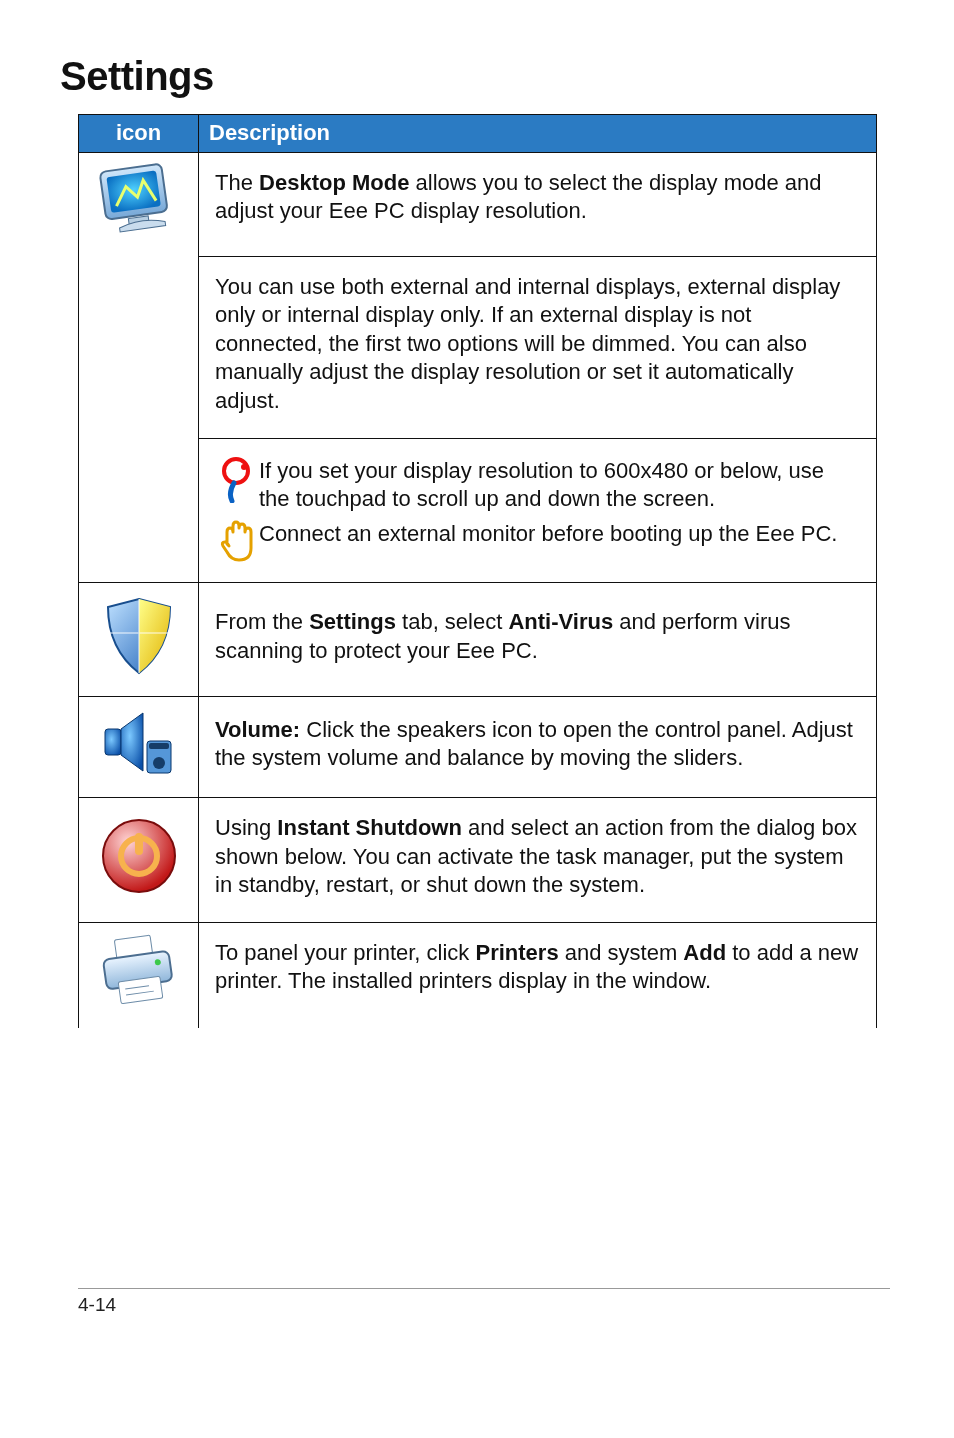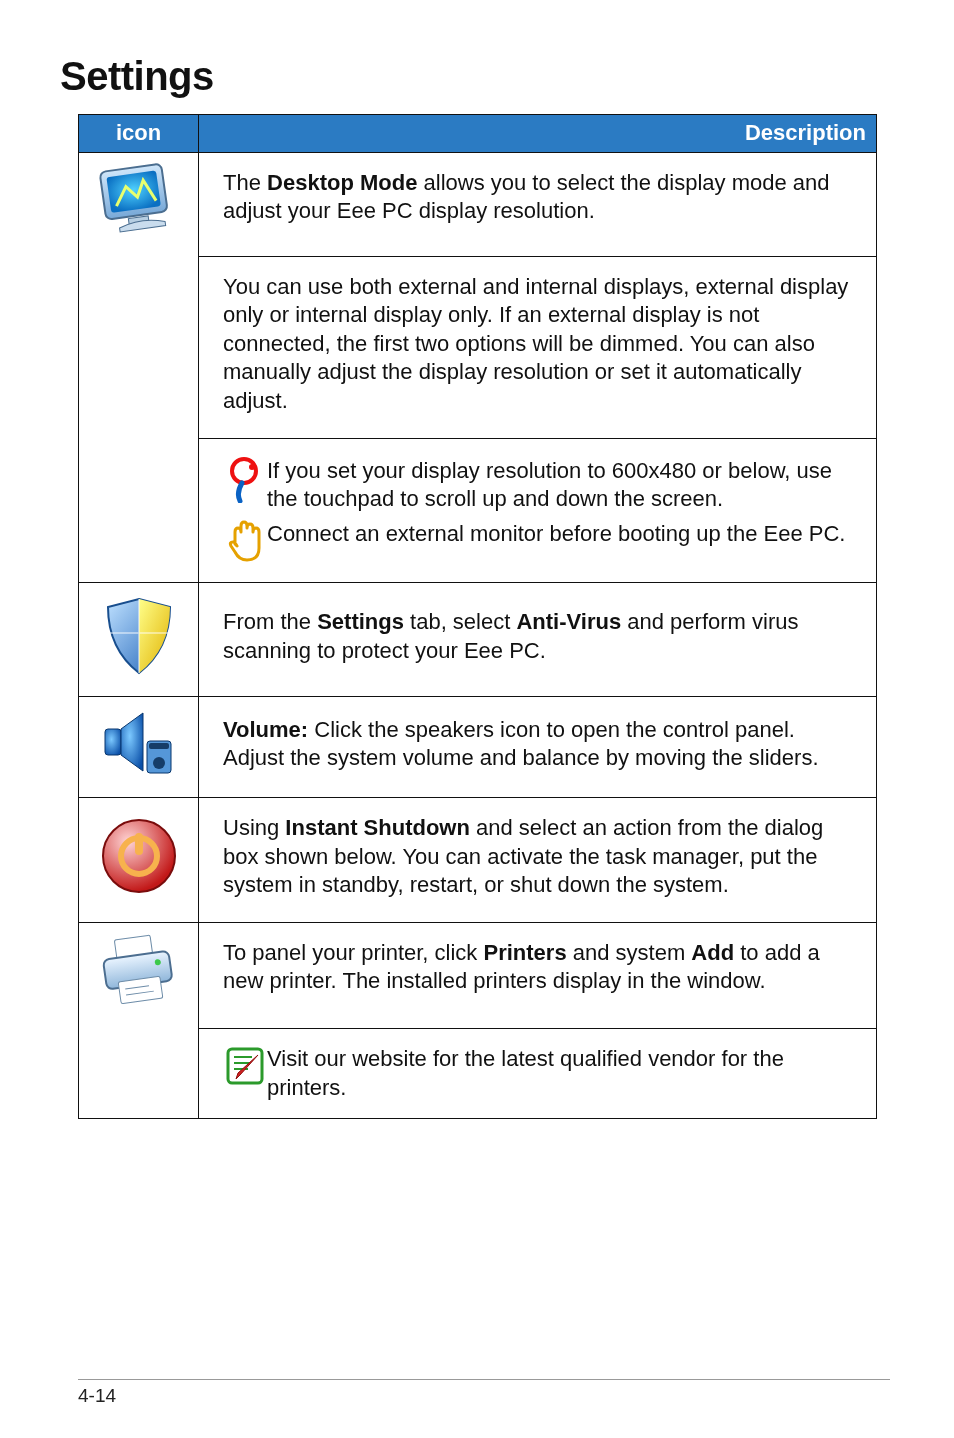--- a/index.html
+++ b/index.html
@@ -22,28 +22,28 @@
   table.main {
     width: 799px;
     margin-left: 18px;
     border-collapse: collapse;
   }
   th {
     background: #2B7BC3;
     color: #fff;
     font-size: 22px;
     font-weight: 700;
-    text-align: right;
+    text-align: left;
     padding: 4px 10px;
     border: 1px solid #111;
   }
   th.iconcol { text-align: center; width: 120px; }
   td {
     border: 1px solid #111;
-    padding: 10px 24px;
+    padding: 10px 16px;
     vertical-align: top;
   }
   td.iconcell {
     text-align: center;
     vertical-align: middle;
     width: 120px;
     padding: 10px 6px;
   }
   .para { margin: 6px 0 12px 0; }
   .noteblock { margin: 8px 0; }
@@ -223,34 +223,19 @@
             <line x1="26" y1="60" x2="54" y2="60" stroke="#6D8CA8"></line>
           </g>
         </svg>
       </td>
       <td style="border-bottom:none;">
         <div class="para">
           <span>To panel your printer, click </span><b>Printers</b><span> and system </span><b>Add</b><span> to add a new printer. The installed printers display in the window.</span>
         </div>
       </td>
     </tr>
-    <tr>
-      <td class="iconcell" style="border-top:none;"></td>
-      <td>
-        <div class="nrow">
-          <div class="nicon">
-            <svg width="42" height="42" viewBox="0 0 42 42">
-              <rect x="4" y="4" width="34" height="34" rx="4" fill="none" stroke="#2B9A2B" stroke-width="3"></rect>
-              <path d="M10 12 L28 12 M10 18 L26 18 M10 24 L24 24" stroke="#2B9A2B" stroke-width="2"></path>
-              <path d="M34 10 L16 30 L12 34 L14 28 Z" fill="#D02020" stroke="#901010"></path>
-            </svg>
-          </div>
-          <div class="ntext">Visit our website for the latest qualified vendor for the printers.</div>
-        </div>
-      </td>
-    </tr>
 
   </tbody>
 </table>
 
 <div class="footer">
   <span>4-14</span>
 </div>
 
 </body></html>

